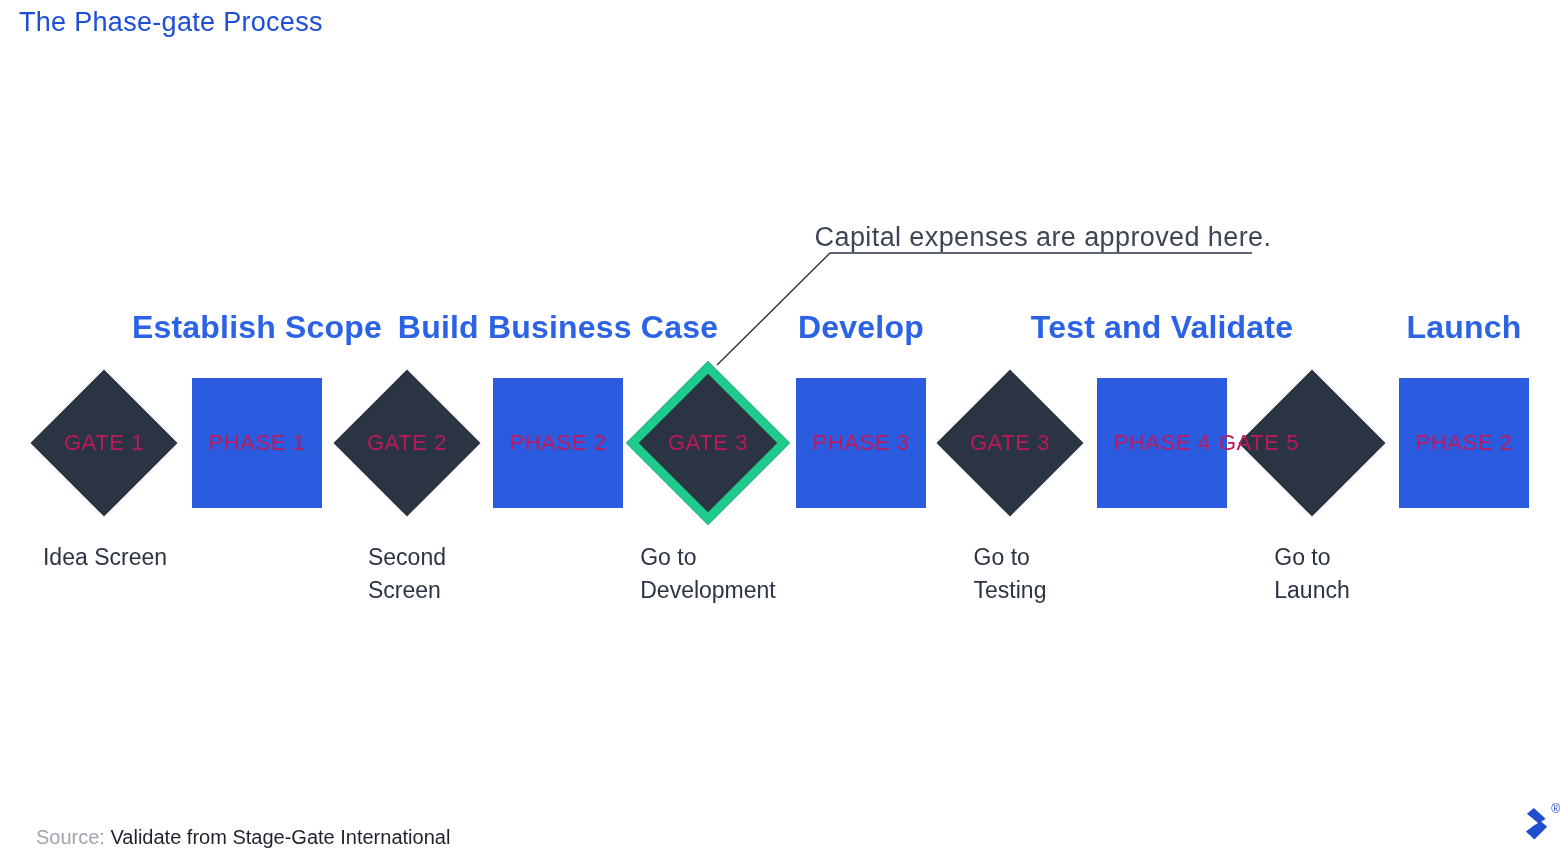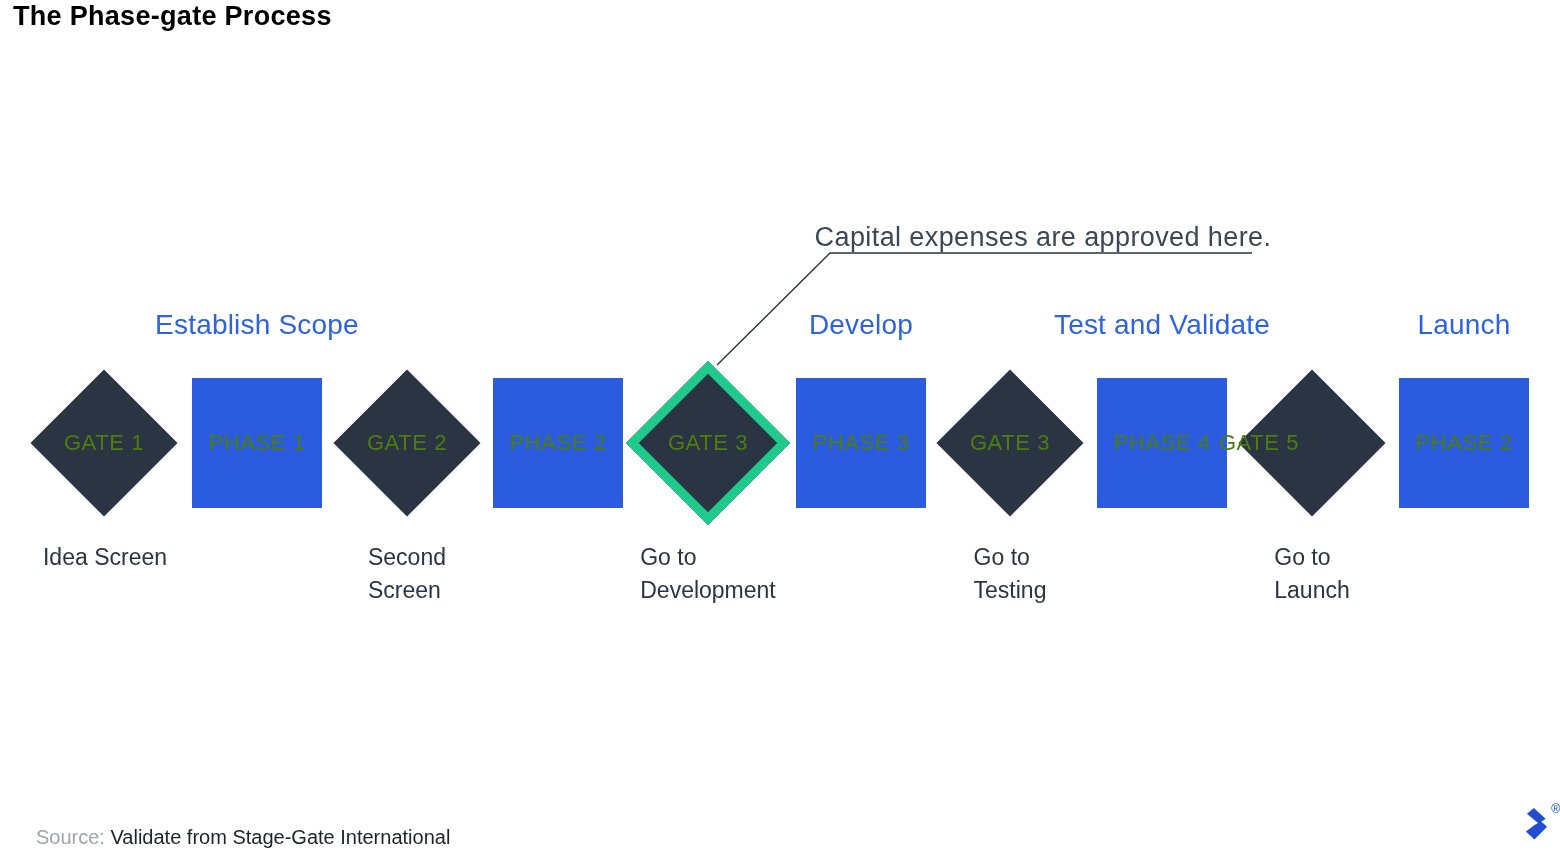--- a/index.html
+++ b/index.html
@@ -7,24 +7,24 @@
     position: relative;
     width: 1560px;
     height: 852px;
     background: #ffffff;
     font-family: "Liberation Sans", sans-serif;
     overflow: hidden;
   }
   .title {
     position: absolute;
     left: 13px; top: 1px;
-    margin: 0;
+    margin: 6px;
     font-size: 27px;
-    font-weight: 700;
-    color: #000000;
+    font-weight: 400;
+    color: #1d4ed8;
     letter-spacing: 0.3px;
   }
   .leader-svg { position: absolute; left: 0; top: 0; }
   .annotation {
     position: absolute;
     left: 1043px; top: 222px;
     transform: translateX(-50%);
     font-size: 27px;
     color: #3d4654;
     letter-spacing: 0.4px;
@@ -47,33 +47,34 @@
   .square {
     position: absolute;
     width: 130px; height: 130px;
     background: #2b5ce0;
     top: 378px;
   }
   .shape-label {
     position: absolute;
     top: 443px;
     transform: translate(-50%, -50%);
-    color: #4d7c0f;
+    color: #be185d;
     font-size: 22px;
     letter-spacing: 0.6px;
     white-space: nowrap;
   }
   .stage-label {
     position: absolute;
     top: 309px;
     transform: translateX(-50%);
     color: #2c63e6;
-    font-size: 28px;
+    font-size: 32px;
     letter-spacing: 0.2px;
     white-space: nowrap;
+    font-weight: bold;
   }
   .gate-caption {
     position: absolute;
     top: 541px;
     transform: translateX(-50%);
     color: #2a3442;
     font-size: 23px;
     line-height: 33px;
     text-align: left;
     white-space: pre-line;
@@ -129,20 +130,21 @@
   <div class="shape-label" style="left:407px">GATE 2</div>
   <div class="shape-label" style="left:558px">PHASE 2</div>
   <div class="shape-label" style="left:708px">GATE 3</div>
   <div class="shape-label" style="left:861px">PHASE 3</div>
   <div class="shape-label" style="left:1010px">GATE 3</div>
   <div class="shape-label" style="left:1162px">PHASE 4</div>
   <div class="shape-label" style="left:1259px">GATE 5</div>
   <div class="shape-label" style="left:1464px">PHASE 2</div>
 
   <div class="stage-label" style="left:257px">Establish Scope</div>
+  <div class="stage-label" style="left:558px">Build Business Case</div>
   <div class="stage-label" style="left:861px">Develop</div>
   <div class="stage-label" style="left:1162px">Test and Validate</div>
   <div class="stage-label" style="left:1464px">Launch</div>
 
   <div class="gate-caption" style="left:105px">Idea Screen</div>
   <div class="gate-caption" style="left:407px">Second
 Screen</div>
   <div class="gate-caption" style="left:708px">Go to
 Development</div>
   <div class="gate-caption" style="left:1010px">Go to

